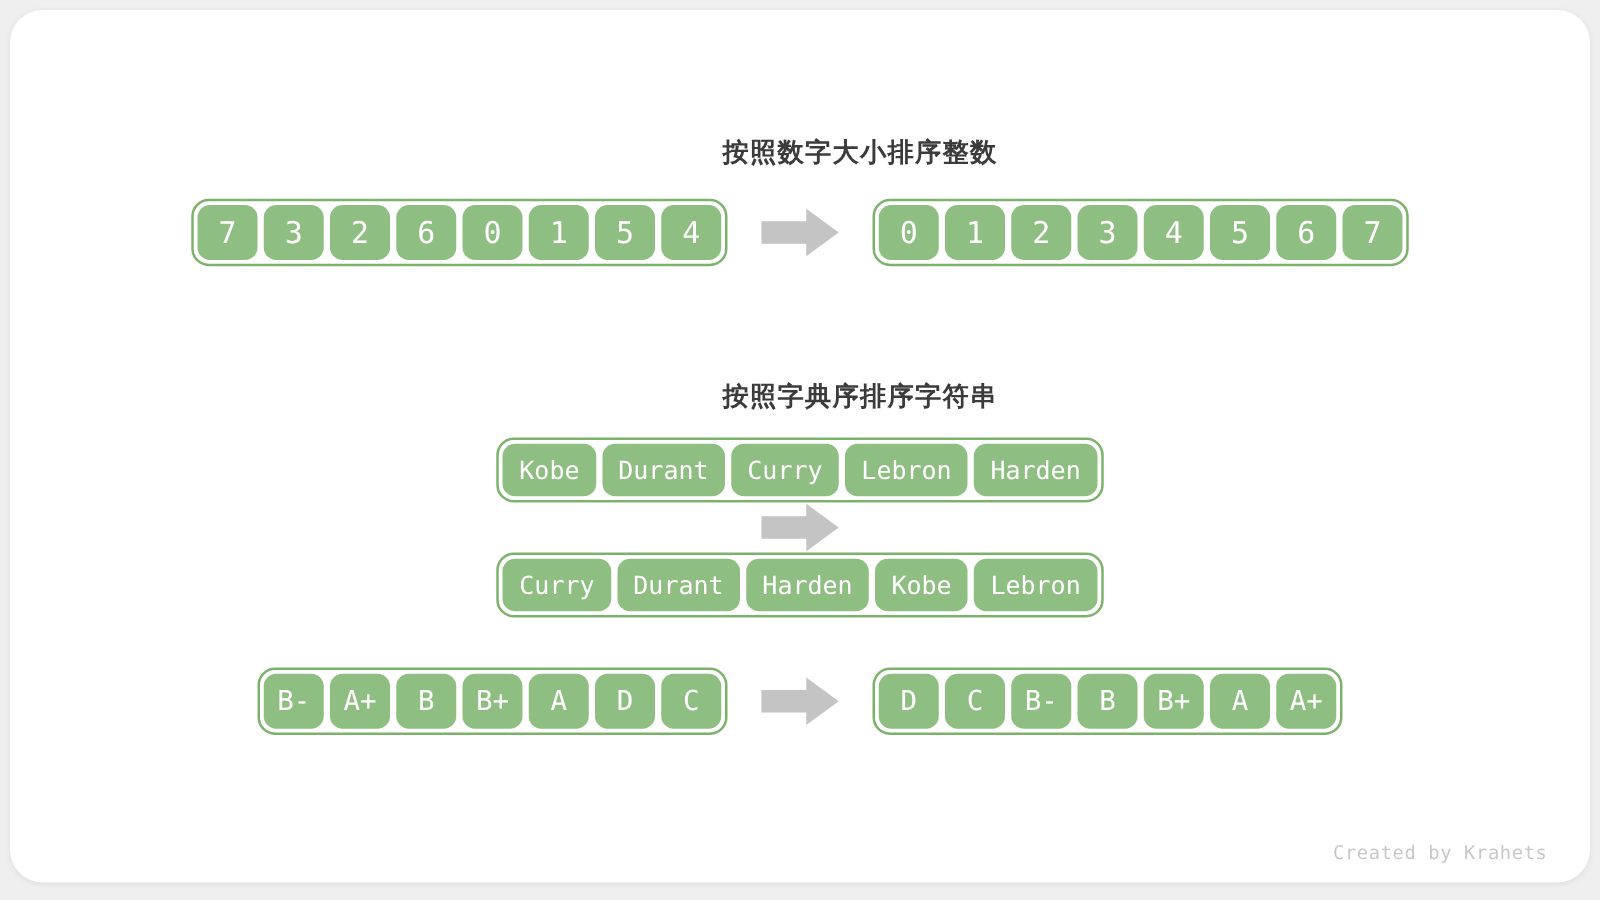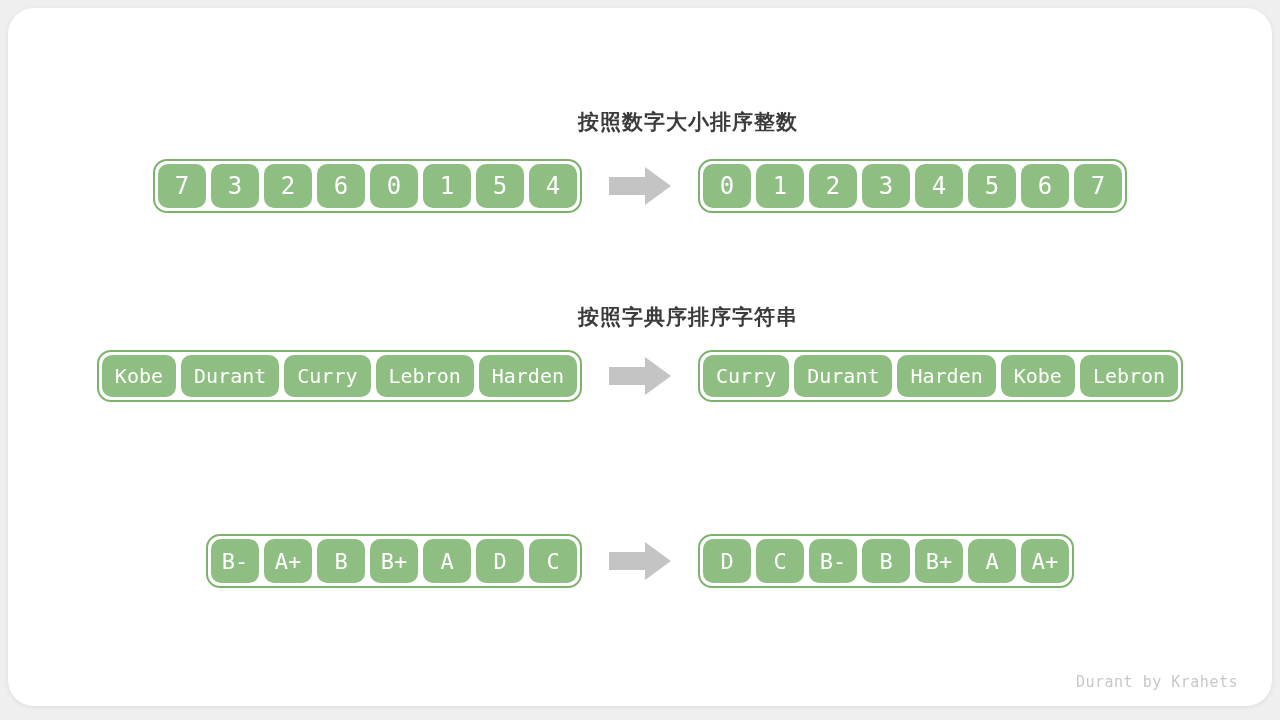--- a/index.html
+++ b/index.html
@@ -25,21 +25,21 @@
     padding-left: 48px;
   }
   .title-1 { top: 100px; }
   .title-2 { top: 295px; }
   .title-3 { top: 477px; }
   .row {
     position: absolute; left: 0; width: 100%;
     display: flex; justify-content: center; align-items: center;
   }
   .row-1 { top: 151px; }
-  .row-2 { top: 342px; }
+  .row-2 { top: 342px; flex-direction: column; }
   .row-3 { top: 526px; }
   .array {
     display: flex; gap: 5px; padding: 3px;
     border: 2px solid var(--container-border, #7cb26c);
     border-radius: 14px;
     background: var(--card-bg, #ffffff);
     align-items: stretch;
   }
   .cell {
     display: flex; align-items: center; justify-content: center;
@@ -138,15 +138,15 @@
         <div class="cell">D</div>
         <div class="cell">C</div>
         <div class="cell">B-</div>
         <div class="cell">B</div>
         <div class="cell">B+</div>
         <div class="cell">A</div>
         <div class="cell">A+</div>
       </div>
   </div>
 
-  <div class="footer">Durant by Krahets</div>
+  <div class="footer">Created by Krahets</div>
 
 </div>
 
 </body></html>

